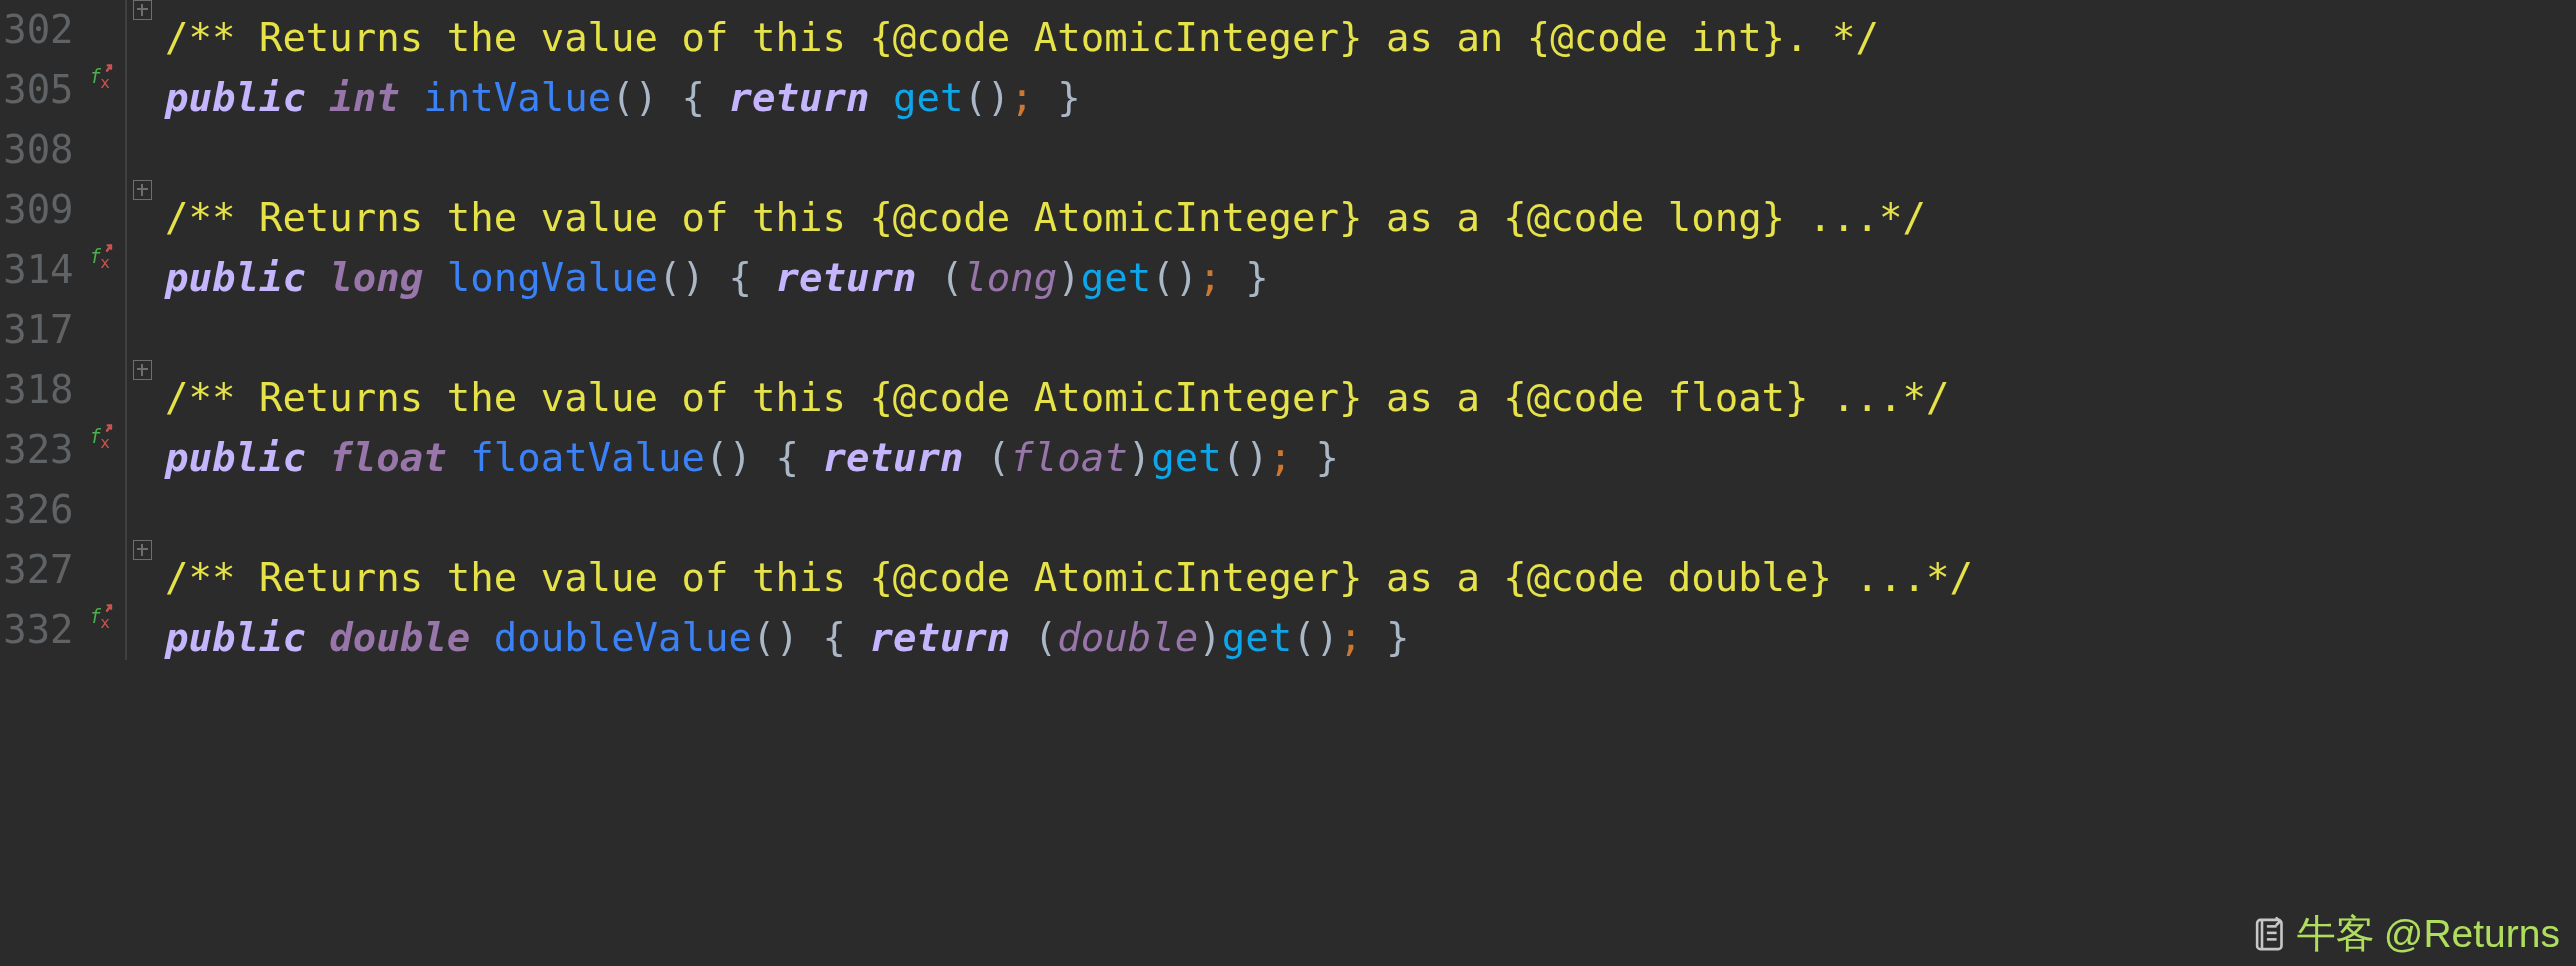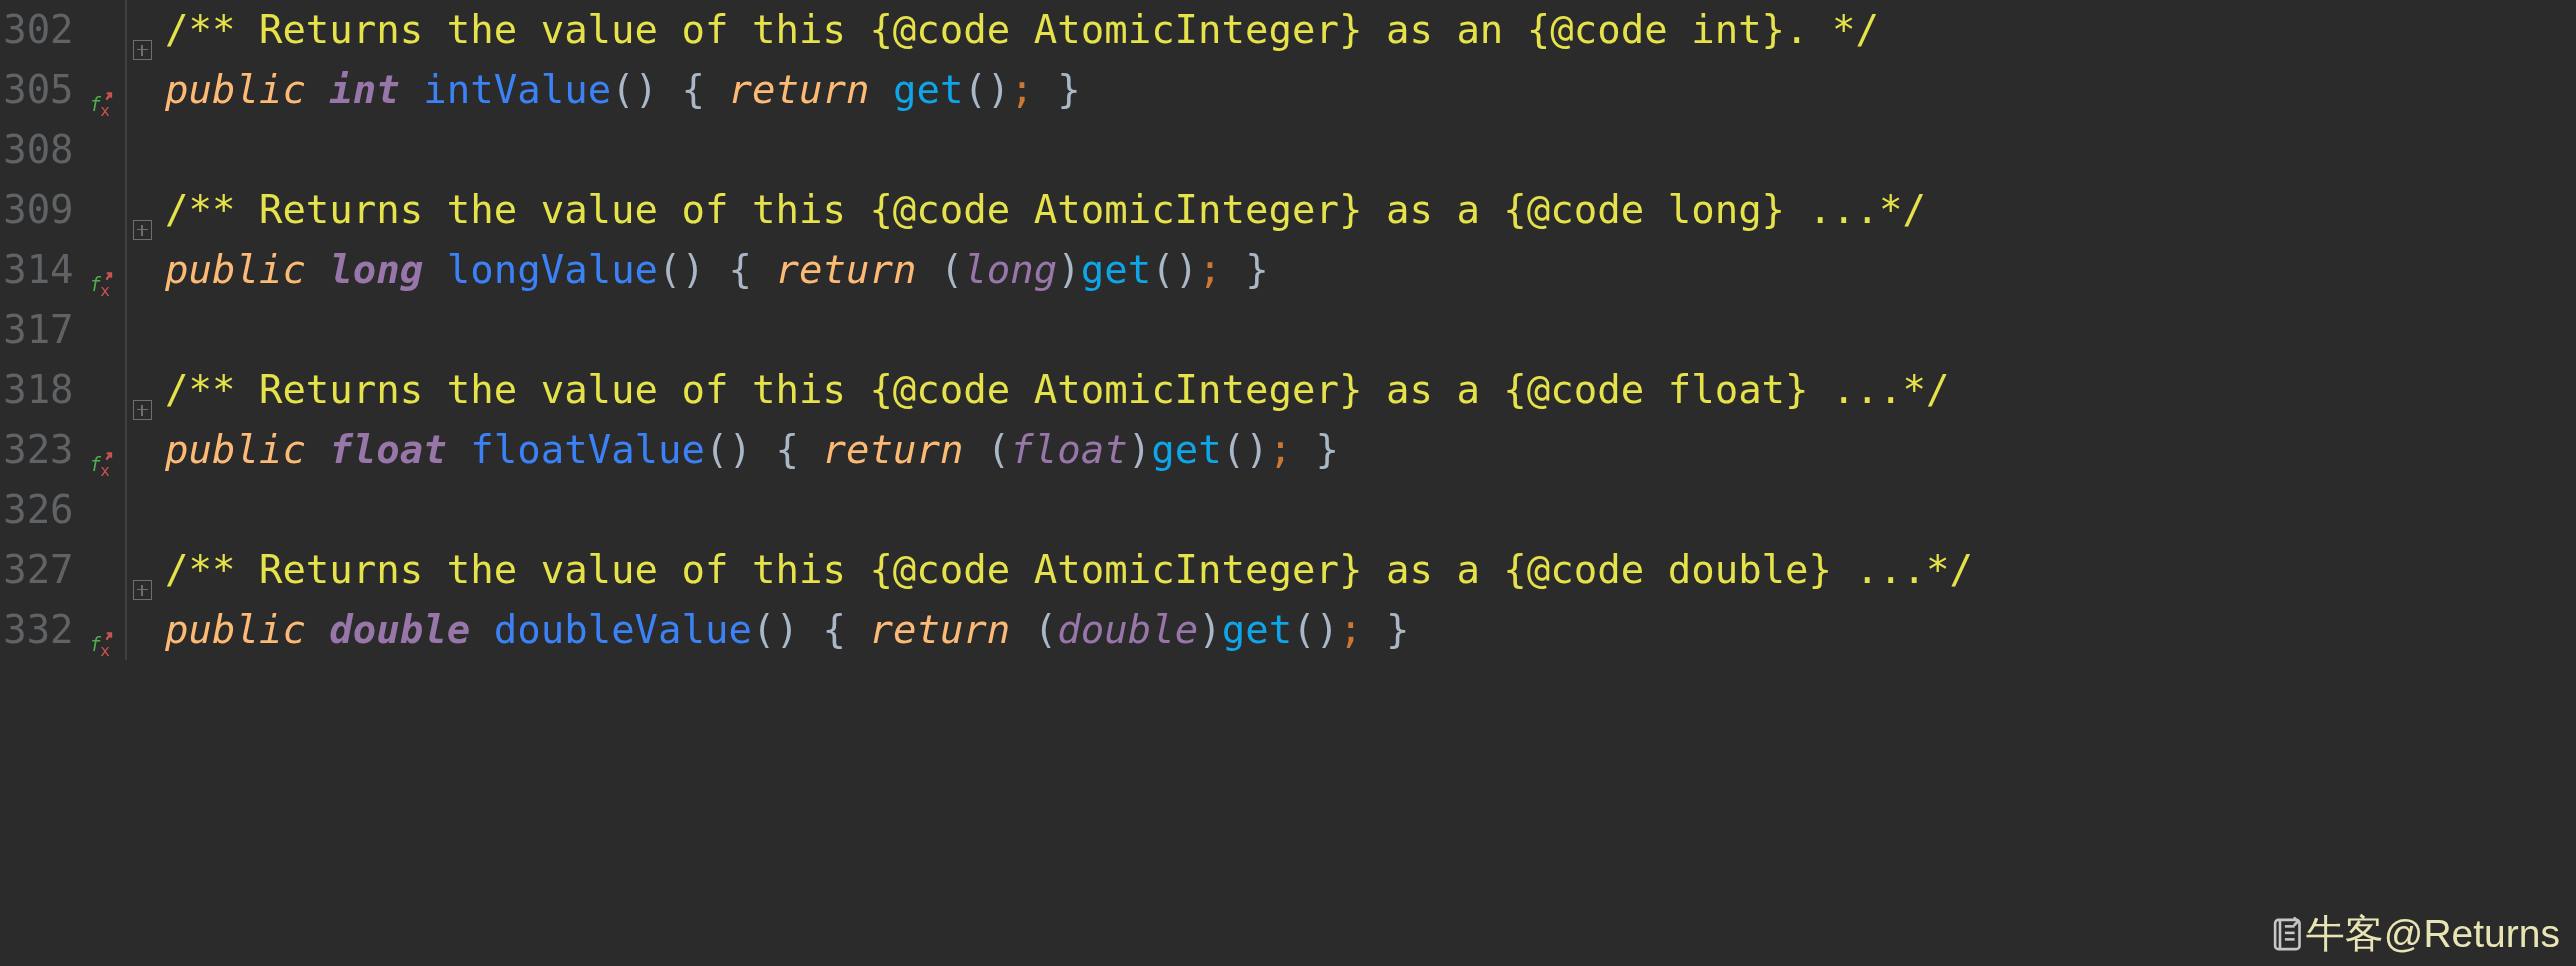--- a/index.html
+++ b/index.html
@@ -1,37 +1,37 @@
 <!DOCTYPE html>
 <html style="font-size:13px"><head>
 <meta charset="utf-8">
 <style>
   html,body{margin:0;padding:0;background:#2b2b2b;width:2576px;height:967px;overflow:hidden;}
   .editor{font-family:"Menlo","Consolas",monospace;font-size:39px;line-height:60px;color:#a9b7c6;white-space:pre;position:relative;}
-  .line{height:60px;display:flex;align-items:flex-end;}
+  .line{height:60px;display:flex;align-items:flex-start;}
   .gutter{width:80px;text-align:right;color:#606366;padding-right:6.4px;box-sizing:border-box;user-select:none;}
   .marks{width:45px;display:flex;align-items:center;justify-content:center;position:relative;}
   .sep{width:1.6px;height:60px;background:#404040;}
   .fold{width:32px;display:flex;align-items:center;justify-content:center;}
   .fold-box{width:17.7px;height:17.7px;border:1.6px solid #6e6e6e;position:relative;}
   .fold-box::before,.fold-box::after{content:"";position:absolute;background:#6e6e6e;}
   .fold-box::before{left:3.2px;right:3.2px;top:7.2px;height:1.6px;}
   .fold-box::after{top:3.2px;bottom:3.2px;left:7.2px;width:1.6px;}
   .code{padding-left:6.4px;margin-top:8px;}
   .c-comment{color:#e6e24a;font-style:normal;}
-  .c-kw{color:#fdba74;font-style:italic;}
+  .c-kw{color:#c4b5fd;font-style:italic;font-weight:bold;}
   .c-type{color:#9876aa;font-style:italic;font-weight:bold;}
   .c-cast{color:#9876aa;font-style:italic;}
   .c-method{color:#0ea5e9;}
   .c-decl{color:#3b82f6;}
   .c-paren{color:#a9b7c6;}
   .c-brace{color:#a9b7c6;}
   .c-semi{color:#cc7832;}
   .fx-icon svg{display:block;}
-  .watermark{position:absolute;right:16px;bottom:4.8px;color:#fef9c3;font-size:39px;font-family:"PingFang SC","Microsoft YaHei",sans-serif;display:flex;align-items:center;gap:0;opacity:.9;}
+  .watermark{position:absolute;right:16px;bottom:4.8px;color:#bef264;font-size:39px;font-family:"PingFang SC","Microsoft YaHei",sans-serif;display:flex;align-items:center;gap:9px;opacity:.9;}
   .watermark svg{display:block;}
 </style>
 </head>
 <body>
 
 <div class="editor" id="editor"><div class="line"><div class="gutter">302</div><div class="marks"></div><div class="sep"></div><div class="fold"><span class="fold-box"></span></div><div class="code"><span class="c-comment">/** Returns the value of this {@code AtomicInteger} as an {@code int}. */</span></div></div><div class="line"><div class="gutter">305</div><div class="marks"><span class="fx-icon"><svg width="32" height="32" viewBox="0 0 24 24" style="font-size:48px">
             <text x="2" y="17" font-family="Menlo,monospace" font-size="14" font-style="italic" fill="#4fae4f">f</text>
             <text x="10" y="21" font-family="Menlo,monospace" font-size="12" fill="#c75450">x</text>
             <path d="M15 8 L18 4 M18 4 L15.5 4 M18 4 L18 6.5" stroke="#c75450" stroke-width="1.8" fill="none" stroke-linecap="round"></path>
           </svg></span></div><div class="sep"></div><div class="fold"></div><div class="code"><span class="c-kw">public</span><span> </span><span class="c-type">int</span><span> </span><span class="c-decl">intValue</span><span class="c-paren">() </span><span class="c-brace">{ </span><span class="c-kw">return</span><span> </span><span class="c-method">get</span><span class="c-paren">()</span><span class="c-semi">;</span><span class="c-brace"> }</span></div></div><div class="line"><div class="gutter">308</div><div class="marks"></div><div class="sep"></div><div class="fold"></div><div class="code"></div></div><div class="line"><div class="gutter">309</div><div class="marks"></div><div class="sep"></div><div class="fold"><span class="fold-box"></span></div><div class="code"><span class="c-comment">/** Returns the value of this {@code AtomicInteger} as a {@code long} ...*/</span></div></div><div class="line"><div class="gutter">314</div><div class="marks"><span class="fx-icon"><svg width="32" height="32" viewBox="0 0 24 24" style="font-size:48px">

